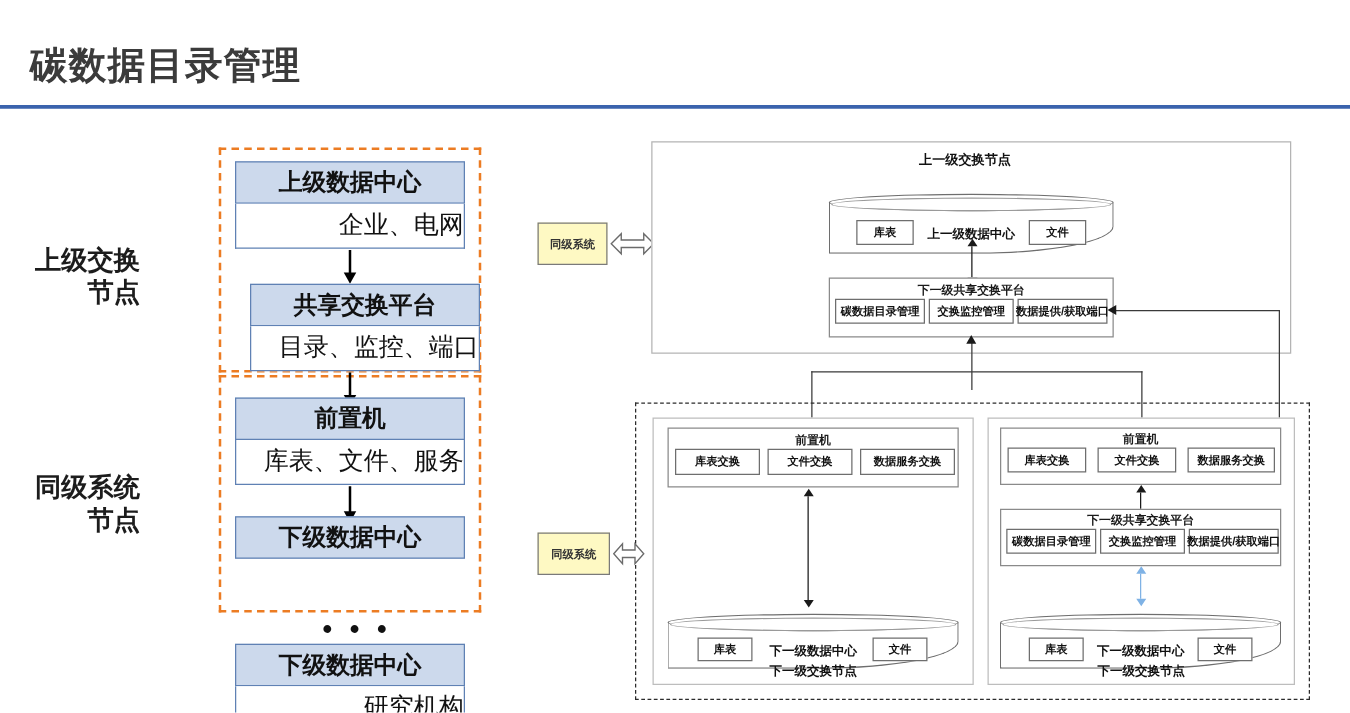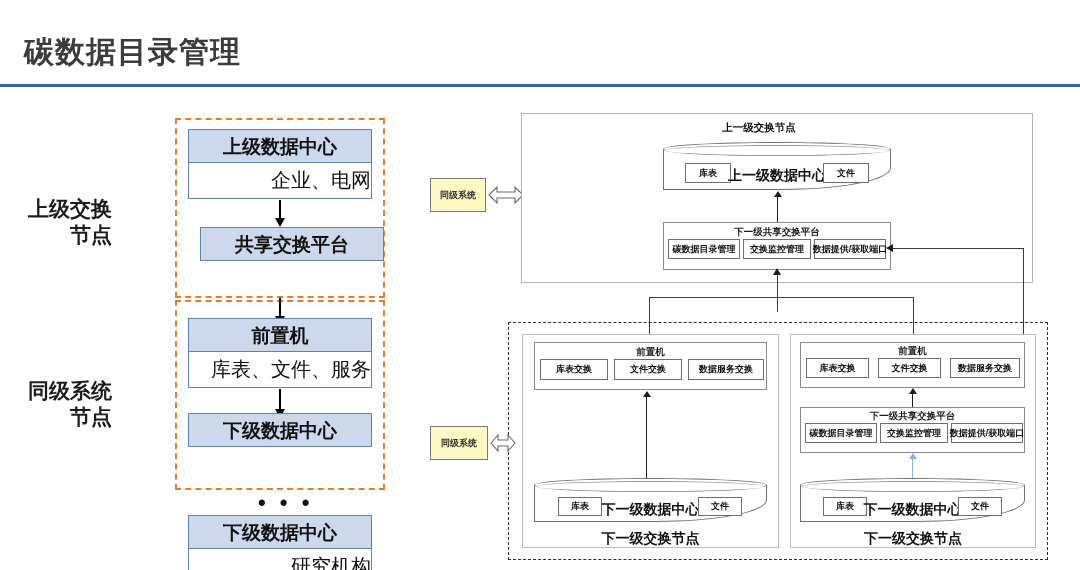--- a/index.html
+++ b/index.html
@@ -58,29 +58,29 @@
   .panel-title{
     position:absolute;left:0;right:0;text-align:center;
     font-size:9.5px;color:#1a1a1a;font-weight:bold;
   }
   .chip{
     position:absolute;border:1px solid #6e6e6e;box-sizing:border-box;background:#fff;
     font-size:9px;color:#111;font-weight:bold;
     display:flex;align-items:center;justify-content:center;white-space:nowrap;
   }
   .caption{
-    position:absolute;text-align:center;font-size:14px;color:#111;font-weight:bold;
+    position:absolute;text-align:center;font-size:10px;color:#111;font-weight:bold;
     white-space:nowrap;
   }
   .hdr-caption{
     position:absolute;text-align:center;font-size:10.5px;color:#111;font-weight:bold;
     white-space:nowrap;
   }
   
-  .cyl{position:absolute;}
+  .cyl{position:absolute;margin-top:13px;}
   .cyl .body{
     position:absolute;left:0;right:0;top:7px;bottom:0;
     border:1px solid #6e6e6e;border-top:none;background:#fff;
     border-radius:0 0 48%/0 0 22px 22px;
     box-sizing:border-box;
   }
   .cyl .cap{
     position:absolute;left:0;right:0;top:0;height:14px;
     border:1px solid #6e6e6e;border-radius:50%;background:#fff;
     box-sizing:border-box;
@@ -140,20 +140,21 @@
   <div class="dashed-grp" style="left:175px;top:300px;width:210px;height:190px;"></div>
 
   <div class="lbox" style="left:188px;top:129px;width:184px;">
     <div class="hd">上级数据中心</div>
     <div class="bd">企业、电网</div>
   </div>
   <div class="v-arrow" style="left:279px;top:200px;height:19px;"></div>
 
   <div class="lbox" style="left:188px;top:227px;width:184px;margin-left:12px;">
     <div class="hd">共享交换平台</div>
+    <div class="bd">目录、监控、端口</div>
   </div>
   <div class="v-arrow" style="left:279px;top:298px;height:19px;"></div>
 
   <div class="lbox" style="left:188px;top:318px;width:184px;">
     <div class="hd">前置机</div>
     <div class="bd">库表、文件、服务</div>
   </div>
   <div class="v-arrow" style="left:279px;top:389px;height:21px;"></div>
 
   <div class="lbox" style="left:188px;top:413px;width:184px;">
@@ -168,21 +169,21 @@
   </div>
 
   <div class="peer-box" style="left:430px;top:178px;width:56px;height:34px;">
     <span>同级系统</span>
   </div>
   <svg class="blockarrow" style="left:488px;top:183px;" width="36" height="24">
     <polygon points="1,12 9,4 9,9 27,9 27,4 35,12 27,20 27,15 9,15 9,20" fill="#ffffff" stroke="#6b6b6b" stroke-width="1.1"></polygon>
   </svg>
 
   <div class="outer-box" style="left:521px;top:113px;width:512px;height:170px;"></div>
-  <div class="hdr-caption" style="left:521px;top:121px;width:476px;">上一级交换节点</div>
+  <div class="hdr-caption" style="left:534px;top:121px;width:476px;">上一级交换节点</div>
 
   <div class="cyl" style="left:663px;top:142px;width:228px;height:48px;">
     <div class="body"></div>
     <div class="cap"></div>
     <div class="cap2"></div>
     <div class="inner">
       <div class="chip" style="left:22px;top:7px;width:46px;height:20px;">库表</div>
       <div class="caption" style="left:0;right:0;top:11px;">上一级数据中心</div>
       <div class="chip" style="left:160px;top:7px;width:46px;height:20px;">文件</div>
     </div>

